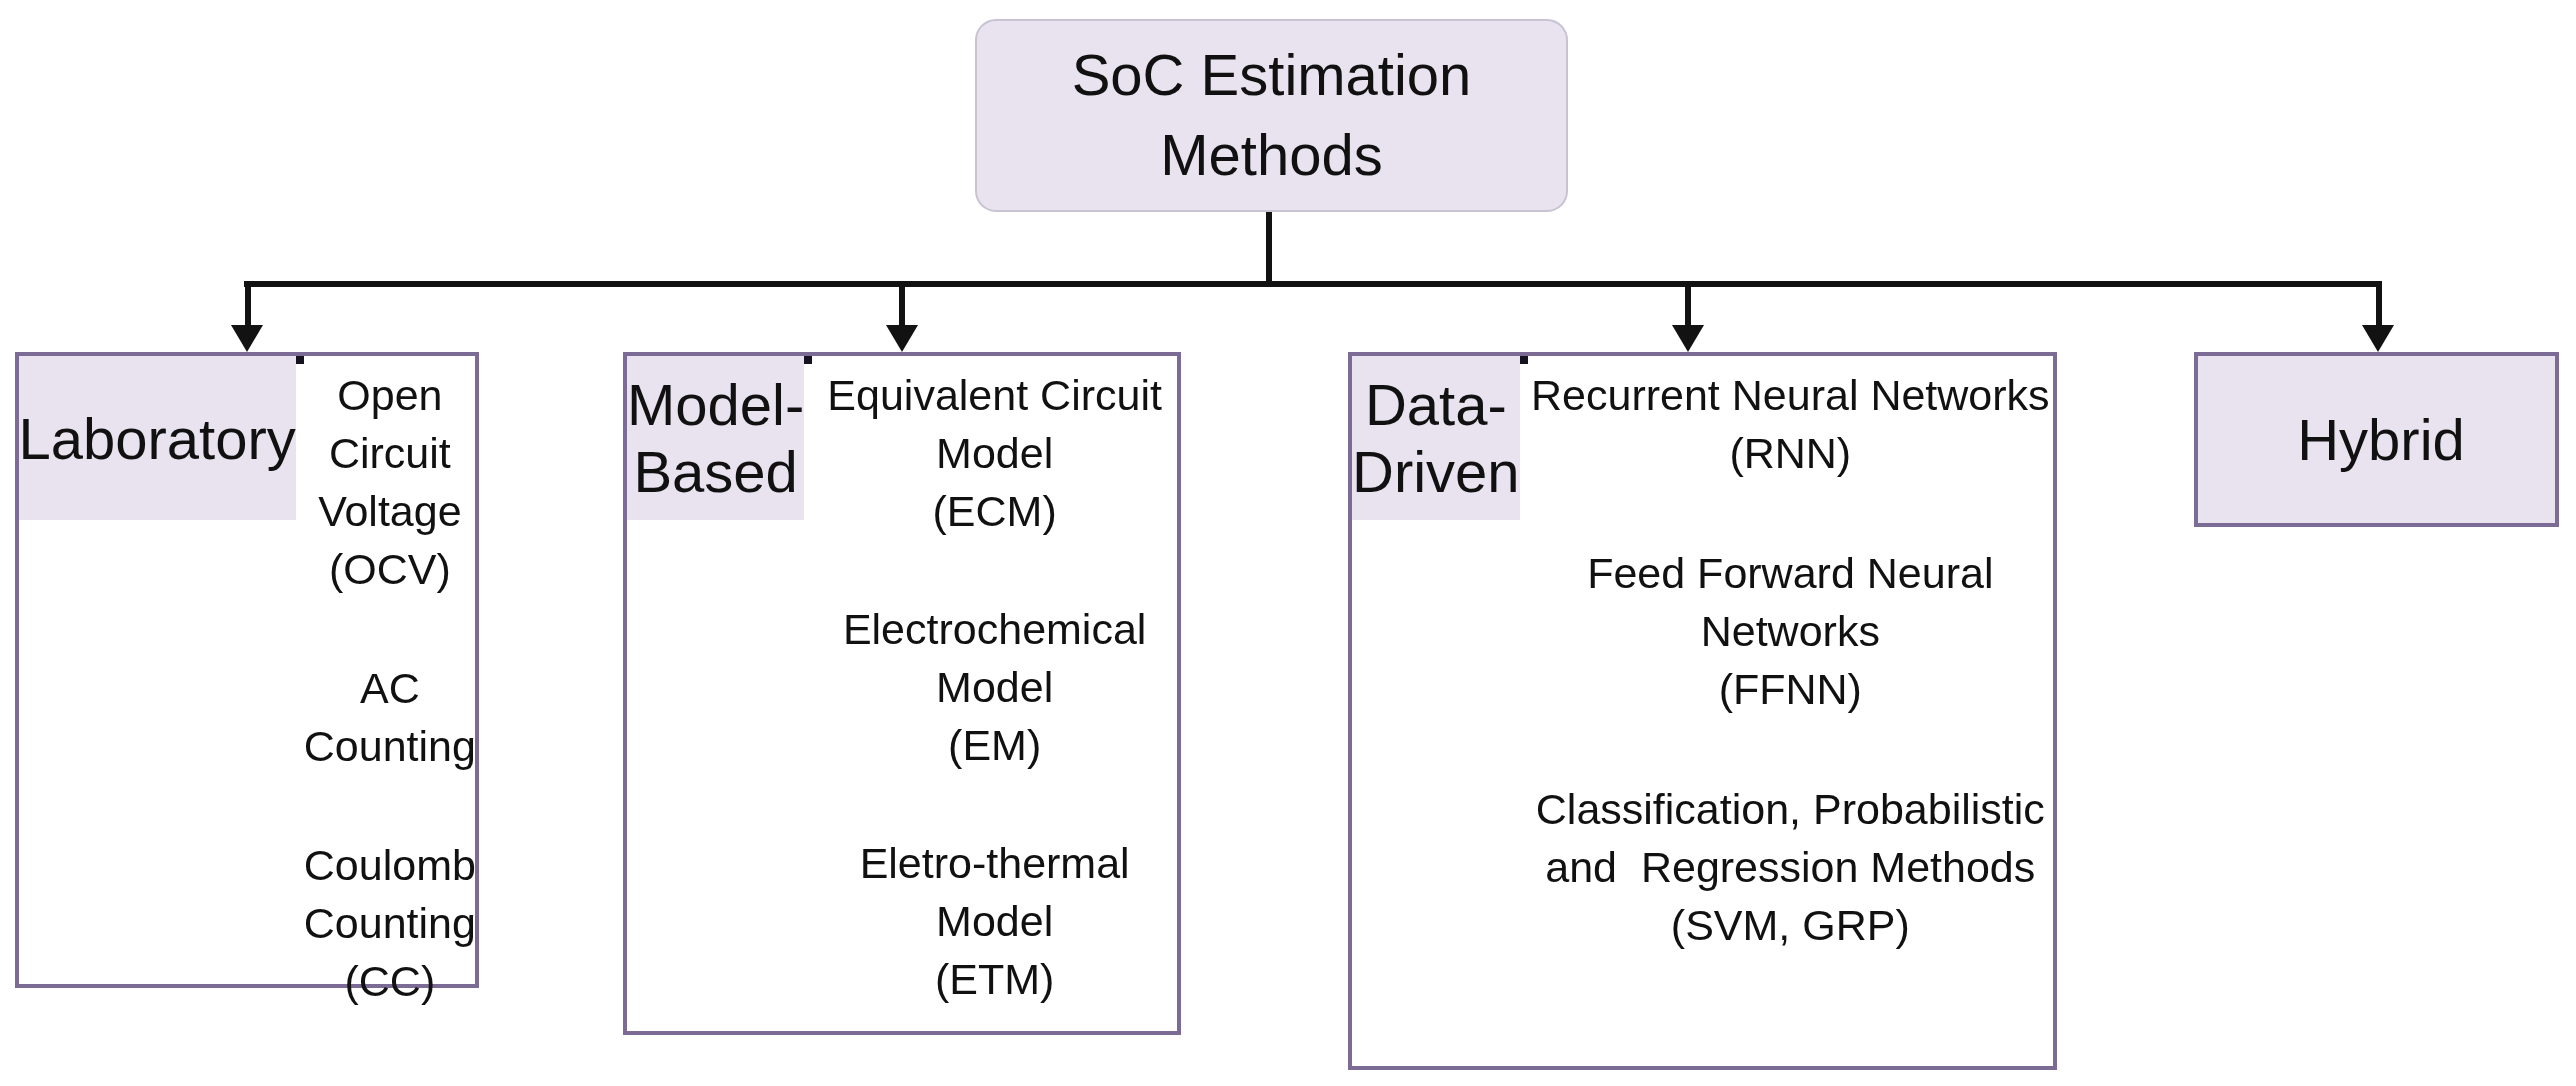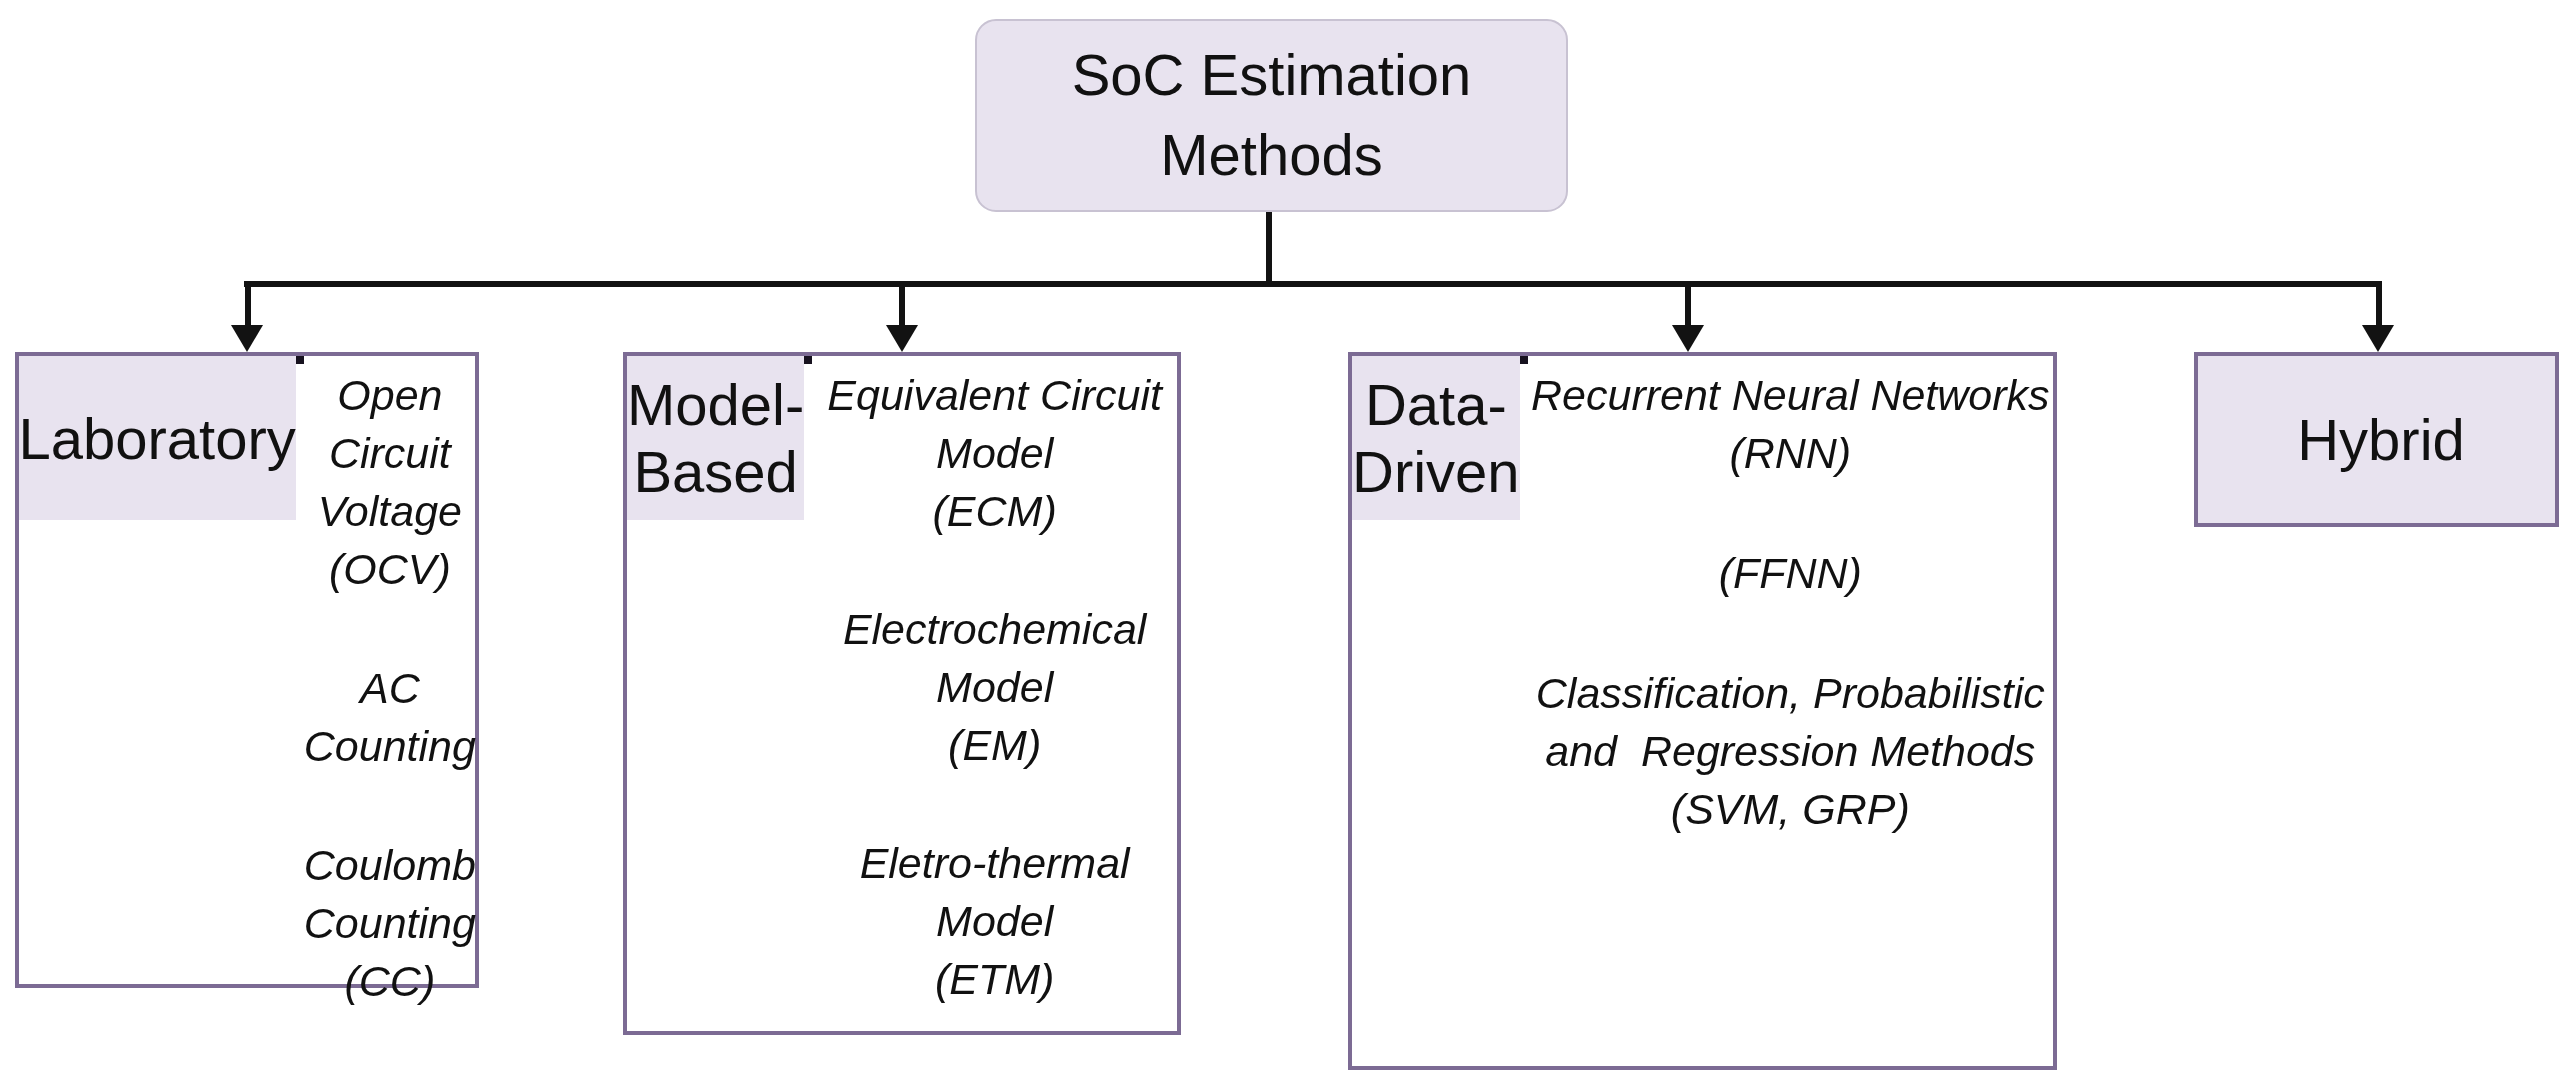--- a/index.html
+++ b/index.html
@@ -80,21 +80,21 @@
     align-items: center;
     padding-top: 9.7px;
     font-size: 43px;
     line-height: 58px;
     text-align: center;
   }
   .gap-lab { gap: 61px; }
   .gap-mb  { gap: 60px; }
   .gap-dd  { gap: 62px; }
   .item-group { display: block; }
-  .item-line { white-space: pre-wrap; font-style: italic; }
+  .item-line { white-space: pre-wrap; }
 
   .box-laboratory  { left: 14.5px;   width: 464px; height: 636px; }
   .box-model-based { left: 623px;  width: 558px; height: 683px; }
   .box-data-driven { left: 1348px; width: 709px; height: 718px; }
   .box-hybrid {
     left: 2194px; width: 365px; height: 175px;
     background: var(--box-fill);
     align-items: center;
     justify-content: center;
     font-size: 58px;
@@ -176,20 +176,21 @@
     <div class="cat-header">
       <span>Data-Driven</span>
     </div>
     <div class="cat-sep"></div>
     <div class="cat-body gap-dd">
       <div class="item-group">
         <div class="item-line">Recurrent Neural Networks</div>
         <div class="item-line">(RNN)</div>
       </div>
       <div class="item-group">
+        <div class="item-line">Feed Forward Neural Networks</div>
         <div class="item-line">(FFNN)</div>
       </div>
       <div class="item-group">
         <div class="item-line">Classification, Probabilistic</div>
         <div class="item-line">and  Regression Methods</div>
         <div class="item-line">(SVM, GRP)</div>
       </div>
     </div>
   </div>
 

